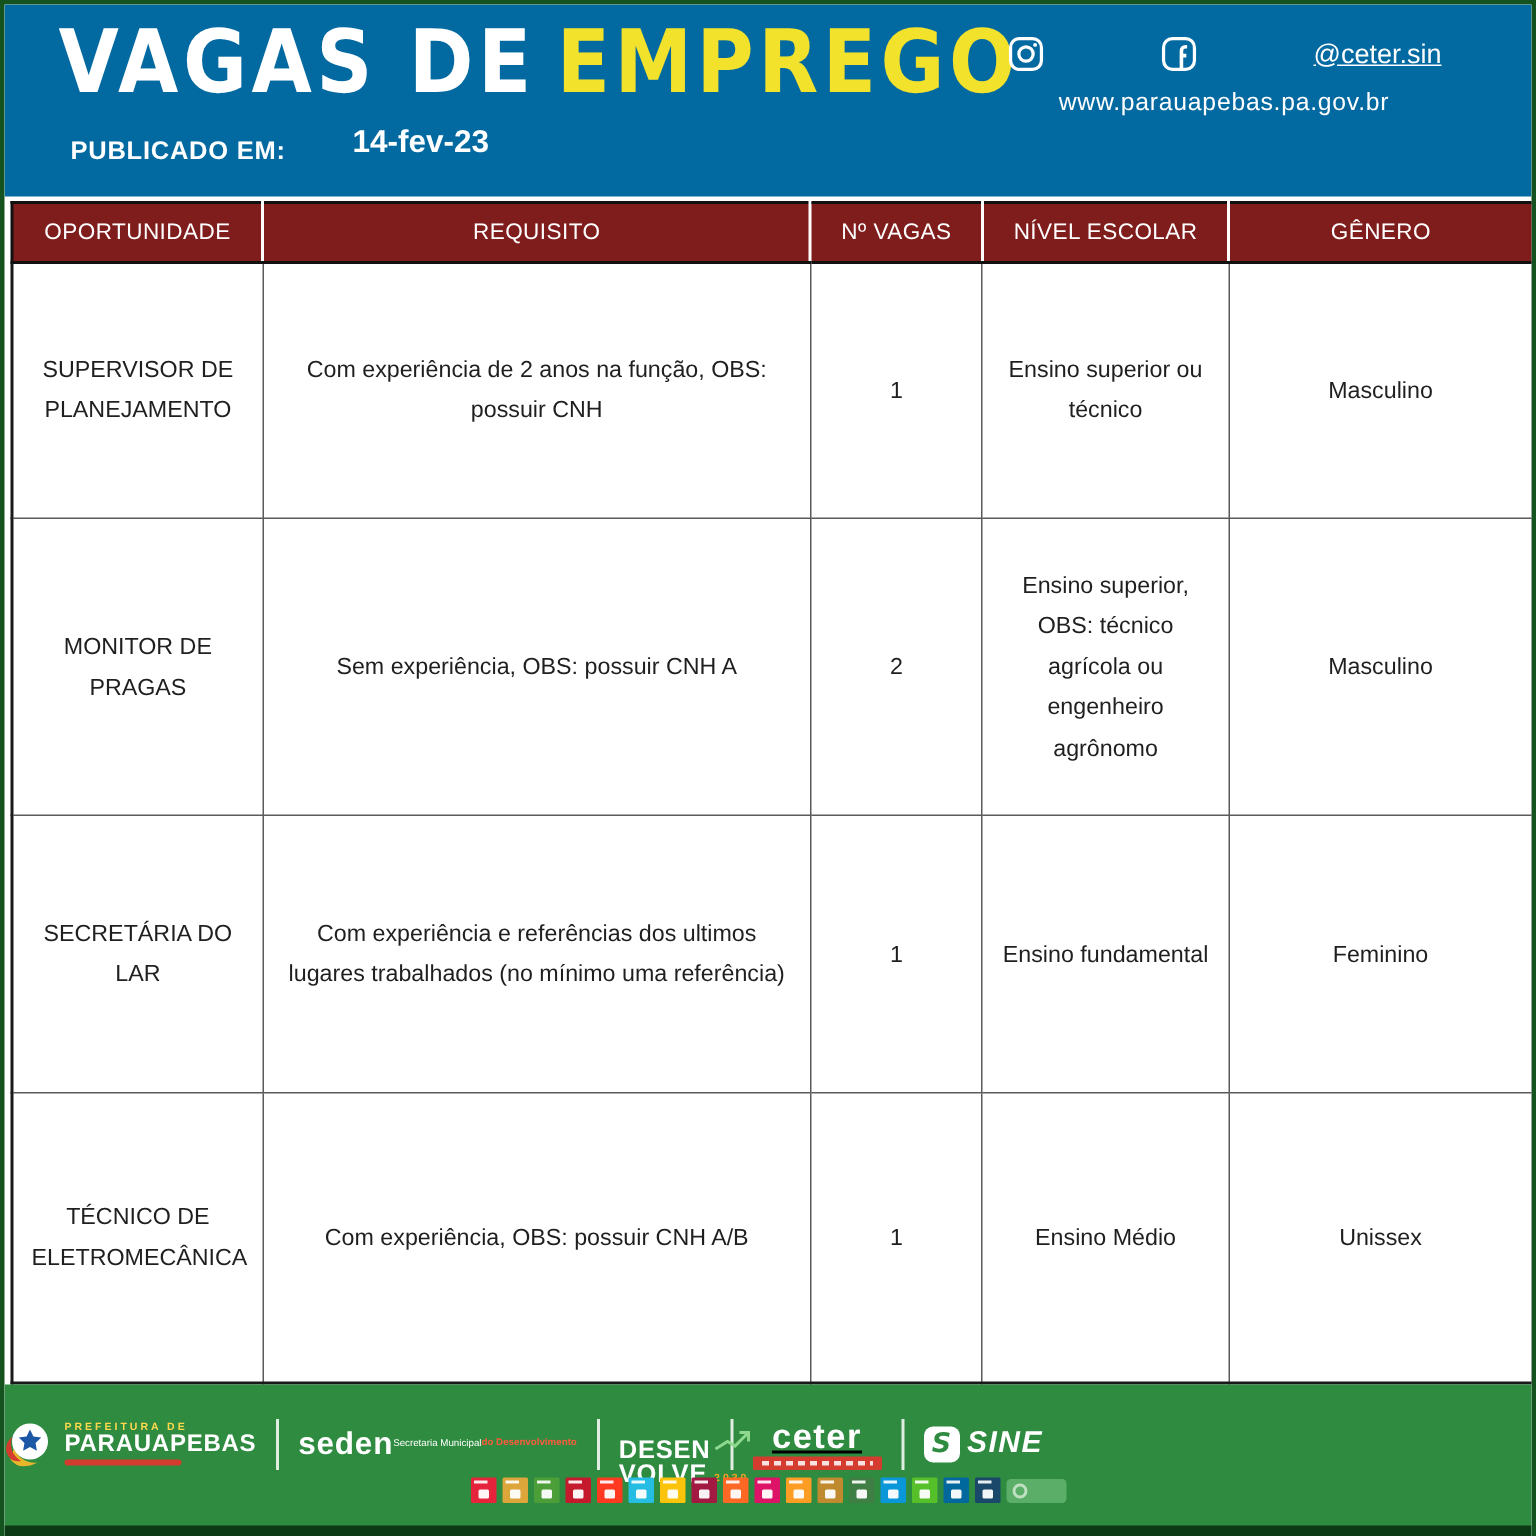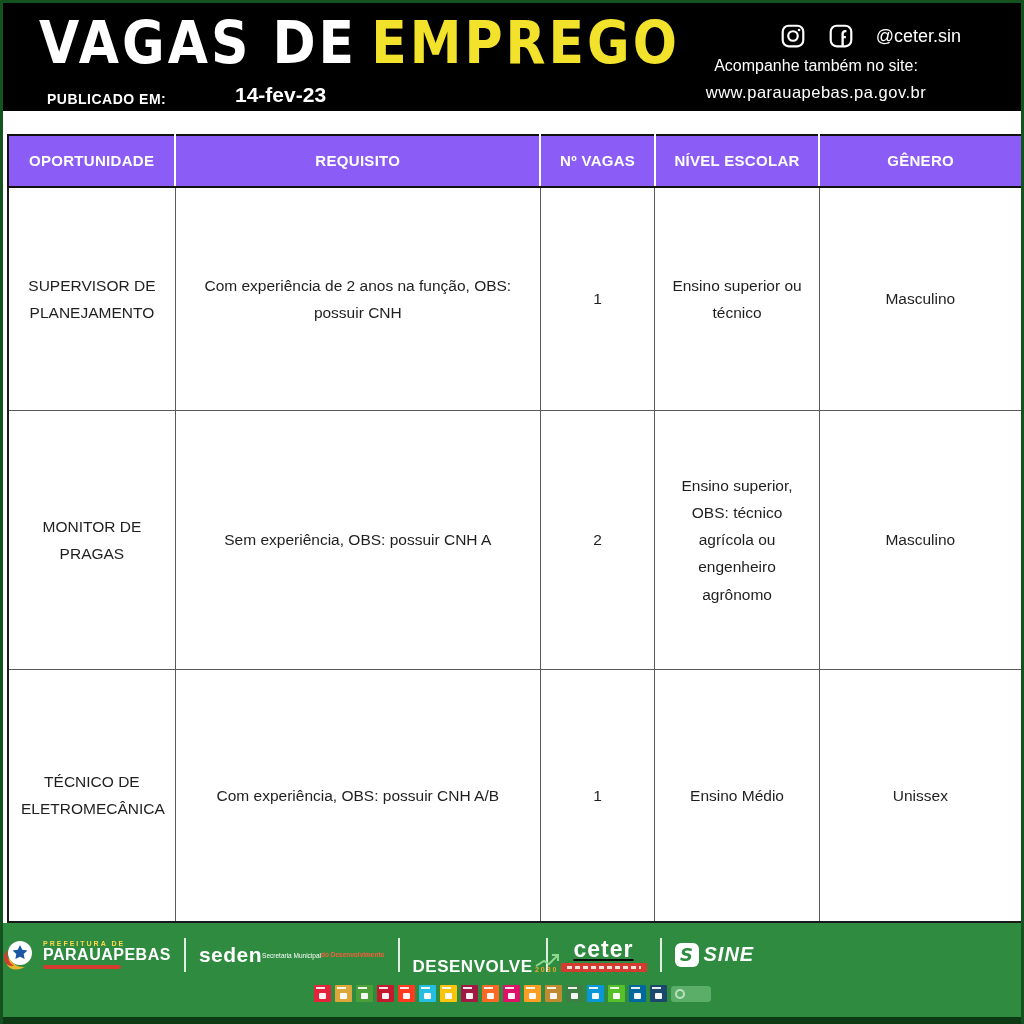--- a/index.html
+++ b/index.html
@@ -3,50 +3,50 @@
 <meta charset="utf-8">
 <style>
   html,body{margin:0;padding:0;background:#fff;}
   .page{
     width:1024px;height:1024px;position:relative;background:#fff;
     box-sizing:border-box;overflow:hidden;
     font-family:"Liberation Sans", sans-serif;
     border-left:3px solid #14521f;border-top:3px solid #14521f;border-right:3px solid #14521f;
   }
   
-  .top-banner{position:absolute;left:0;top:0;width:100%;height:108px;background:#000000;}
+  .top-banner{position:absolute;left:0;top:0;width:100%;height:128px;background:#0369a1;}
   .main-title{
     position:absolute;left:36px;top:6px;
     font-family:"DejaVu Sans", sans-serif;font-weight:900;
     font-size:52px;letter-spacing:3px;transform:scaleY(1.12);transform-origin:top left;
     white-space:nowrap;
   }
   .main-title .t-white{color:#ffffff;}
   .main-title .t-yellow{color:#F2E22C;margin-left:14px;}
   .published-label{
     position:absolute;left:44px;top:88px;color:#fff;font-weight:bold;
-    font-size:14px;letter-spacing:.5px;
+    font-size:17px;letter-spacing:.5px;
   }
   .published-date{
     position:absolute;left:232px;top:80px;color:#fff;font-weight:bold;font-size:21px;
   }
   .social{position:absolute;top:18px;right:60px;width:290px;text-align:center;color:#fff;}
-  .social-row{display:flex;align-items:center;justify-content:flex-end;gap:22px;height:30px;}
+  .social-row{display:flex;align-items:center;justify-content:space-between;gap:22px;height:30px;text-decoration:underline;}
   .soc-icon{width:26px;height:26px;display:inline-block;}
   .social-handle{font-size:18px;color:#fff;}
   .social-note{margin-top:6px;font-size:16px;}
   .social-site{margin-top:8px;font-size:16.5px;letter-spacing:.5px;}
   
   .jobs-table{
     position:absolute;left:4px;top:131px;width:1016px;height:789px;
     border-collapse:collapse;table-layout:fixed;background:#fff;
   }
   .jobs-table{border:2px solid #1a1a1a;}
   .jobs-table th{
-    background:#8b5cf6;color:#fff;font-weight:bold;font-size:15px;letter-spacing:.3px;
+    background:#7f1d1d;color:#fff;font-weight:normal;font-size:15px;letter-spacing:.3px;
     border-top:2px solid #111;border-bottom:2px solid #111;
     border-left:2px solid #fff;border-right:2px solid #fff;
     height:30px;padding:0;
   }
   .jobs-table th:first-child{border-left:2px solid #111;}
   .jobs-table th:last-child{border-right:2px solid #111;}
   .jobs-table td{
     border:1px solid #5a5a5a;text-align:center;vertical-align:middle;
     font-size:15.5px;color:#1f1f1f;padding:6px 12px;line-height:1.75;
   }
@@ -63,21 +63,21 @@
   .logo-divider{width:2px;height:34px;background:rgba(255,255,255,.85);}
   .logo-pref{display:flex;align-items:center;gap:6px;}
   .pref-text{display:flex;flex-direction:column;align-items:flex-start;line-height:1;}
   .pref-top{font-size:7px;letter-spacing:2px;color:#ffd84d;font-weight:bold;}
   .pref-name{font-size:16px;font-weight:900;color:#fff;letter-spacing:.5px;}
   .pref-tag{margin-top:2px;width:78px;height:4px;background:#d43c2f;border-radius:2px;}
   .logo-seden{display:flex;flex-direction:row;align-items:center;line-height:1;}
   .seden-name{font-size:21px;font-weight:900;color:#fff;letter-spacing:.5px;}
   .seden-sub1{margin-top:2px;font-size:6.5px;color:#fff;}
   .seden-sub2{font-size:6.5px;color:#ff5a3c;font-weight:bold;}
-  .logo-desenvolve{position:relative;display:flex;flex-direction:row;line-height:.92;align-items:flex-start;margin-top:24px;}
+  .logo-desenvolve{position:relative;display:flex;flex-direction:column;line-height:.92;align-items:flex-start;margin-top:24px;}
   .des-line{font-size:17px;font-weight:900;color:#fff;letter-spacing:.5px;}
   .des-year{position:absolute;right:-26px;bottom:1px;font-size:7px;letter-spacing:2px;color:#f5a623;font-weight:bold;}
   .des-arrow{position:absolute;right:-28px;top:-6px;}
   .logo-ceter{display:flex;flex-direction:column;align-items:center;line-height:1;text-decoration:underline;}
   .ceter-name{font-size:23px;font-weight:900;color:#fff;letter-spacing:1px;}
   .ceter-tag{margin-top:2px;width:86px;height:9px;background:#d43c2f;border-radius:1px;position:relative;}
   .ceter-tag:before{content:"";position:absolute;left:6px;top:3px;width:74px;height:3px;
     background:repeating-linear-gradient(90deg,#fff 0 5px,transparent 5px 8px);opacity:.85;}
   .logo-sine{display:flex;align-items:center;gap:5px;}
   .sine-badge{width:24px;height:24px;background:#fff;border-radius:6px;display:flex;align-items:center;justify-content:center;
@@ -115,21 +115,20 @@
           </svg>
         </span>
         <span class="soc-icon">
           <svg viewBox="0 0 24 24" width="26" height="26" fill="none" stroke="#ffffff" stroke-width="2">
             <rect x="2.5" y="2.5" width="19" height="19" rx="5.5"></rect>
             <path d="M13.5 21 v-8 h3 M13.5 13 v-3 a2.5 2.5 0 0 1 2.5 -2.5 h1" stroke-width="2.2"></path>
           </svg>
         </span>
         <span class="social-handle">@ceter.sin</span>
       </div>
-      <div class="social-note">Acompanhe também no site:</div>
       <div class="social-site">www.parauapebas.pa.gov.br</div>
     </div>
   </div>
 
   <table class="jobs-table">
     <colgroup>
       <col style="width:16.5%">
         <col style="width:36%">
         <col style="width:11.3%">
         <col style="width:16.2%">
@@ -149,20 +148,27 @@
       <td>1</td>
       <td>Ensino superior ou técnico</td>
       <td>Masculino</td>
     </tr>
     <tr style="height:160px">
       <td class="col-opp">MONITOR DE PRAGAS</td>
       <td>Sem experiência, OBS: possuir CNH A</td>
       <td>2</td>
       <td>Ensino superior, OBS: técnico agrícola ou engenheiro agrônomo</td>
       <td>Masculino</td>
+    </tr>
+    <tr style="height:149px">
+      <td class="col-opp">SECRETÁRIA DO LAR</td>
+      <td>Com experiência e referências dos ultimos lugares trabalhados (no mínimo uma referência)</td>
+      <td>1</td>
+      <td>Ensino fundamental</td>
+      <td>Feminino</td>
     </tr>
     <tr style="height:156px">
       <td class="col-opp">TÉCNICO DE ELETROMECÂNICA</td>
       <td>Com experiência, OBS: possuir CNH A/B</td>
       <td>1</td>
       <td>Ensino Médio</td>
       <td>Unissex</td>
     </tr>
   </tbody>
     </table>

